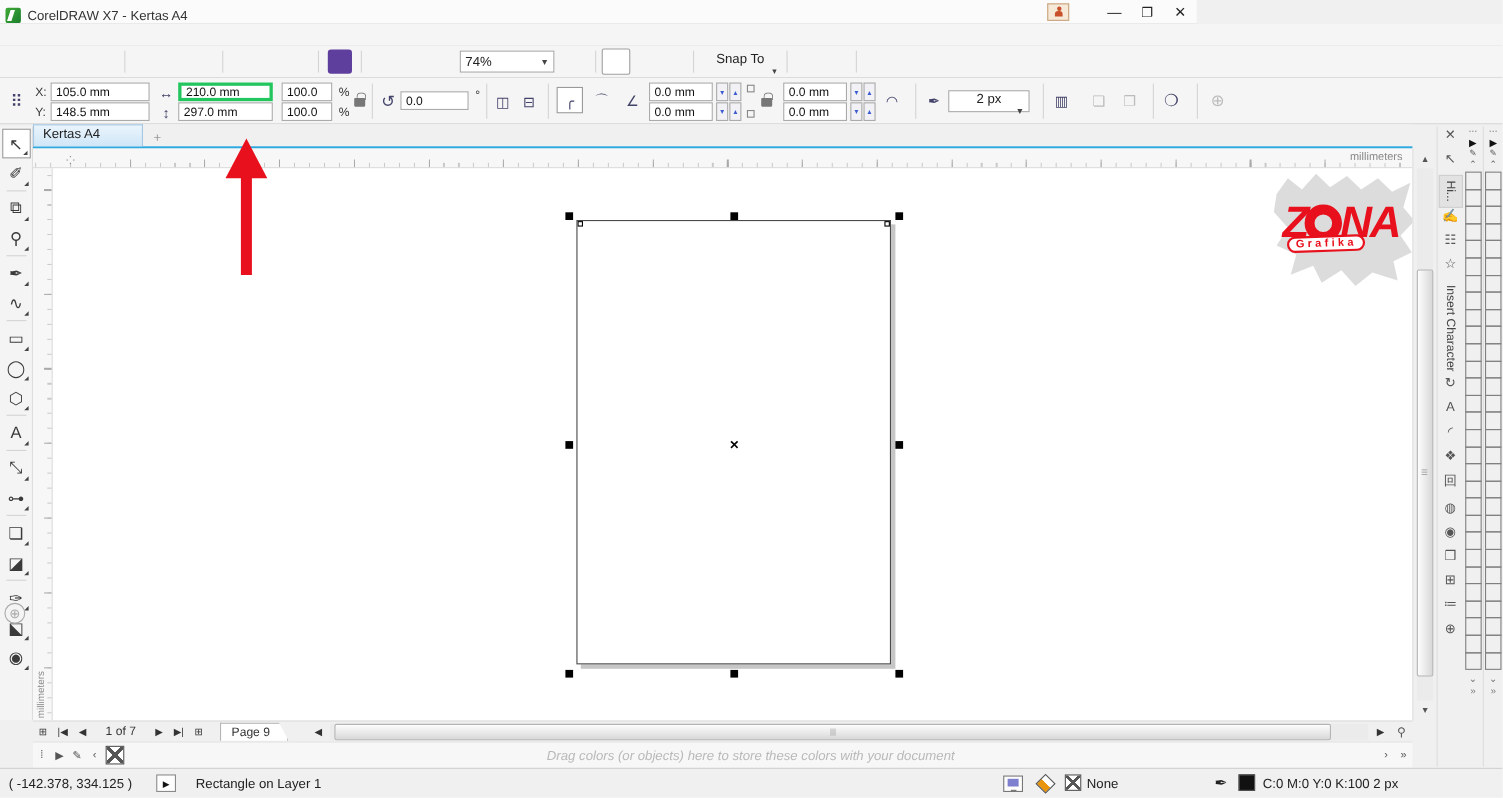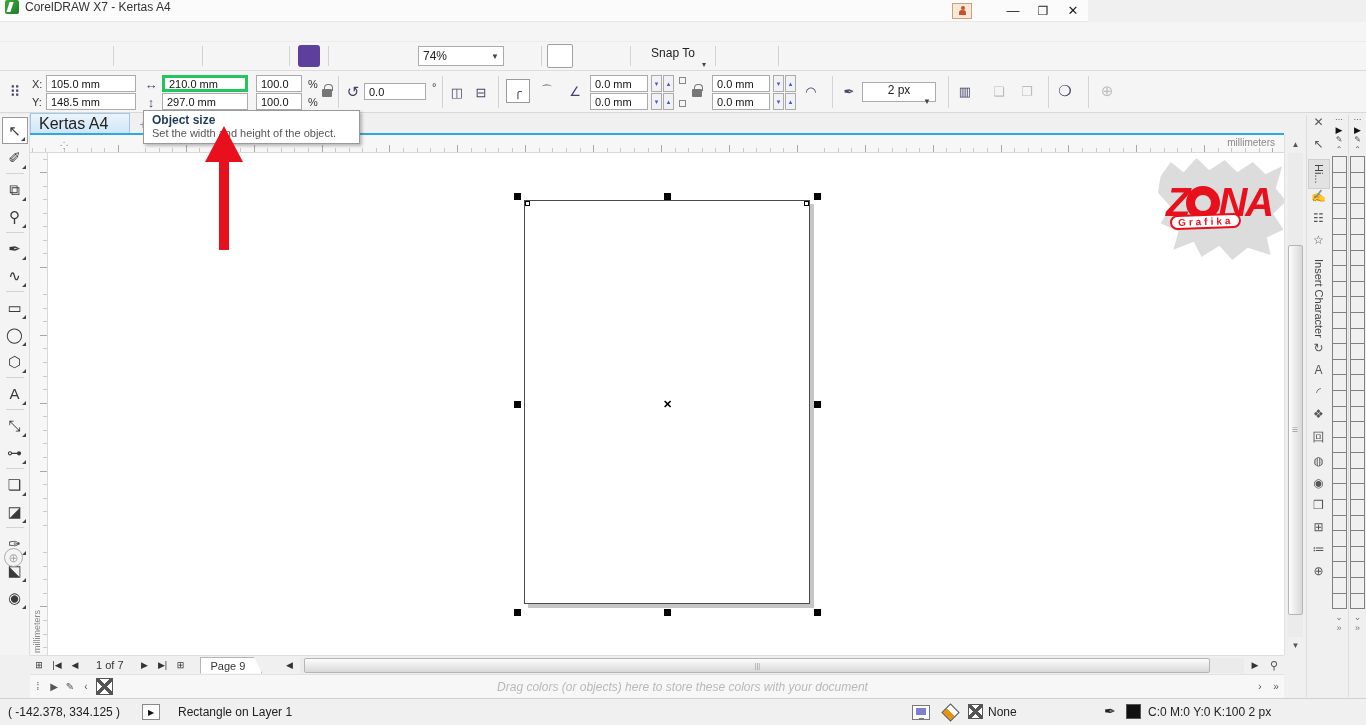--- a/index.html
+++ b/index.html
@@ -1,21 +1,21 @@
 <!DOCTYPE html>
 <html><head>
 <meta charset="utf-8">
 <style>
   * { margin:0; padding:0; box-sizing:border-box; }
   html,body { width:1366px; height:725px; overflow:hidden; }
   body { font-family:"Liberation Sans", sans-serif; background:#f0f0f0; }
   #app { position:relative; width:1366px; height:725px; background:#f0f0f0; }
 
   
-  .titlebar { position:absolute; left:0; top:0; width:1088px; height:22px; background:#fbfbfb; display:flex; align-items:flex-start; border-bottom:1px solid #e8e8e8; }
+  .titlebar { position:absolute; left:0; top:0; width:1088px; height:22px; background:#fbfbfb; display:flex; align-items:flex-end; border-bottom:1px solid #e8e8e8; }
   .app-logo { width:14px; height:14px; margin:0 6px 0 5px; background:linear-gradient(135deg,#3faa36,#1b7e2c); border-radius:2px; position:relative; }
   .app-logo::after { content:""; position:absolute; left:3px; top:2px; width:4px; height:10px; background:#fff; transform:skewX(-18deg); }
   .win-title { font-size:12px; color:#333; }
   .tb-controls { margin-left:auto; display:flex; align-items:center; height:100%; }
   .account-btn { width:20px; height:16px; border:1px solid #c9a27c; background:#f6e9d8; margin-right:26px; display:flex; align-items:center; justify-content:center; }
   .person { width:7px; height:9px; position:relative; }
   .person::before { content:""; position:absolute; left:2px; top:0; width:4px; height:4px; border-radius:50%; background:#c8502a; }
   .person::after { content:""; position:absolute; left:0; top:4px; width:7px; height:5px; border-radius:3px 3px 0 0; background:#c8502a; }
   .win-btn { width:30px; height:20px; display:flex; align-items:center; justify-content:center; font-size:13px; color:#222; }
   .win-btn.restore { font-size:12px; }
@@ -48,21 +48,21 @@
   .picon.disabled { color:#bcbcbc; }
   .psep { position:absolute; width:1px; height:32px; top:5px; background:#d4d4d4; }
   .spin { position:absolute; display:flex; }
   .spin span { width:11px; height:17px; border:1px solid #ababab; background:#f2f2f6; color:#3b5bd0; font-size:7px; display:flex; align-items:center; justify-content:center; margin-left:1px; }
   .mini-lock { position:absolute; width:10px; height:8px; background:#777; border-radius:1px; }
   .mini-lock::before { content:""; position:absolute; left:1.5px; top:-5px; width:7px; height:6px; border:1.5px solid #777; border-bottom:none; border-radius:4px 4px 0 0; }
   .corner-link { position:absolute; width:7px; height:7px; border:1px solid #888; }
 
   
   .tabrow { position:absolute; left:30px; top:113px; width:1254px; height:22px; background:#f0f0f0; border-bottom:2px solid #2da8e1; display:flex; align-items:flex-end; }
-  .doc-tab { width:100px; height:20px; background:linear-gradient(#eaf4fc,#cfe6f7); border:1px solid #a3c7e4; border-bottom:none; font-size:16px; color:#222; display:flex; align-items:center; padding-left:8px; }
+  .doc-tab { width:100px; height:20px; background:linear-gradient(#eaf4fc,#cfe6f7); border:1px solid #a3c7e4; border-bottom:none; font-size:12px; color:#222; display:flex; padding-left:8px; }
   .newtab-btn { width:18px; height:16px; margin-left:4px; color:#9a9a9a; font-size:12px; display:flex; align-items:center; justify-content:center; }
 
   
   .hruler { position:absolute; left:30px; top:135px; width:1254px; height:18px; background:#f7f7f7; border-bottom:1px solid #d9d9d9;
     background-image:
       repeating-linear-gradient(90deg, transparent 0 66.9px, #a9a9a9 66.9px 67.9px),
       repeating-linear-gradient(90deg, transparent 0 12.6px, #c9c9c9 12.6px 13.58px);
     background-size:100% 7px,100% 4px; background-repeat:repeat-x; background-position:21px bottom,21px bottom; }
   .hruler-labels { position:absolute; left:-13px; top:1px; display:flex; }
   .hruler-label { width:67.9px; text-align:center; font-size:10px; color:#666; }
@@ -452,24 +452,20 @@
       <div class="paper"></div>
       <div class="zword">
         <span>Z</span>
         <span class="oring"></span>
         <span>NA</span>
       </div>
       <div class="grafika">Grafika</div>
     </div>
   </div>
 
-  <div class="tooltip">
-    <div class="tt-title">Object size</div>
-    <div class="tt-body">Set the width and height of the object.</div>
-  </div>
   <div class="red-arrow">
     <div class="head"></div>
     <div class="shaft"></div>
   </div>
 
   <div class="vscroll">
     <div class="sbtn" style="top:1px;">▲</div>
     <div class="track"></div>
     <div class="thumb">☰</div>
     <div class="sbtn" style="top:502px;">▼</div>

